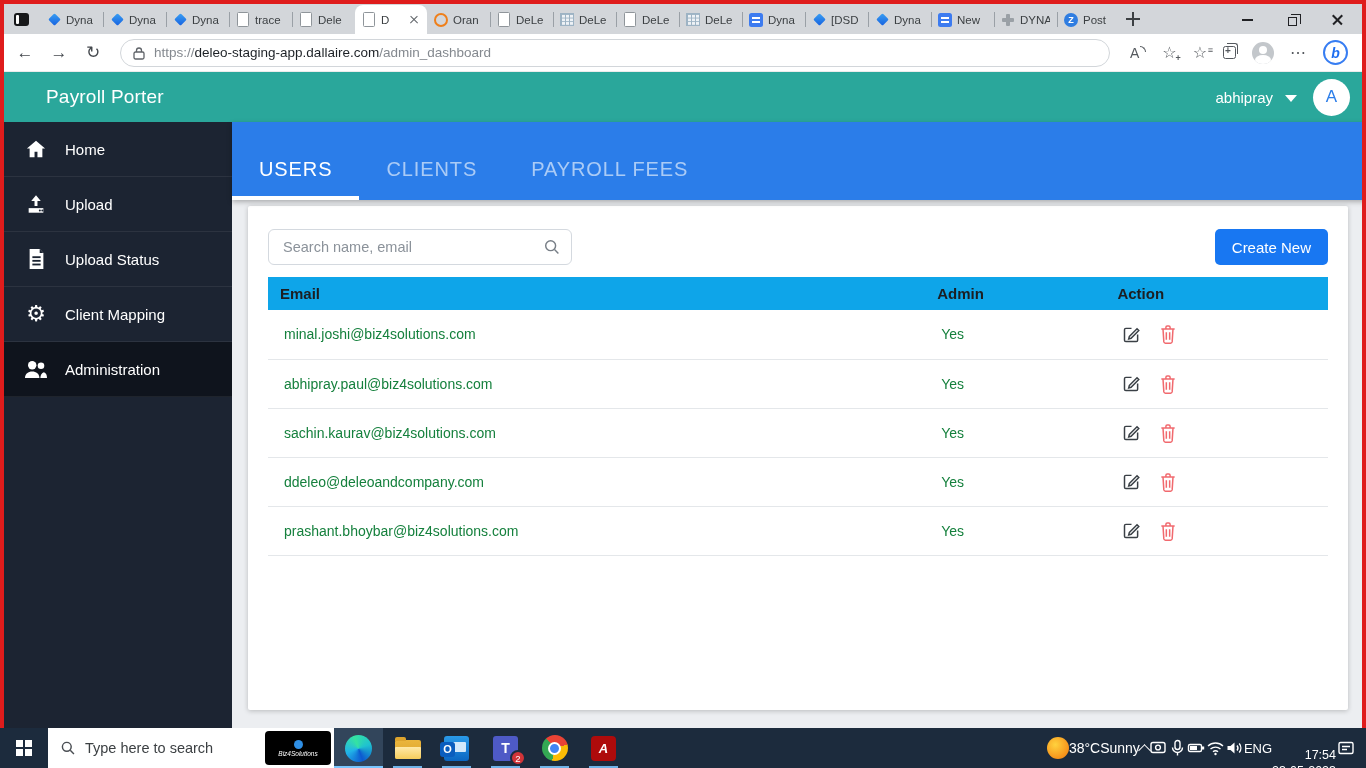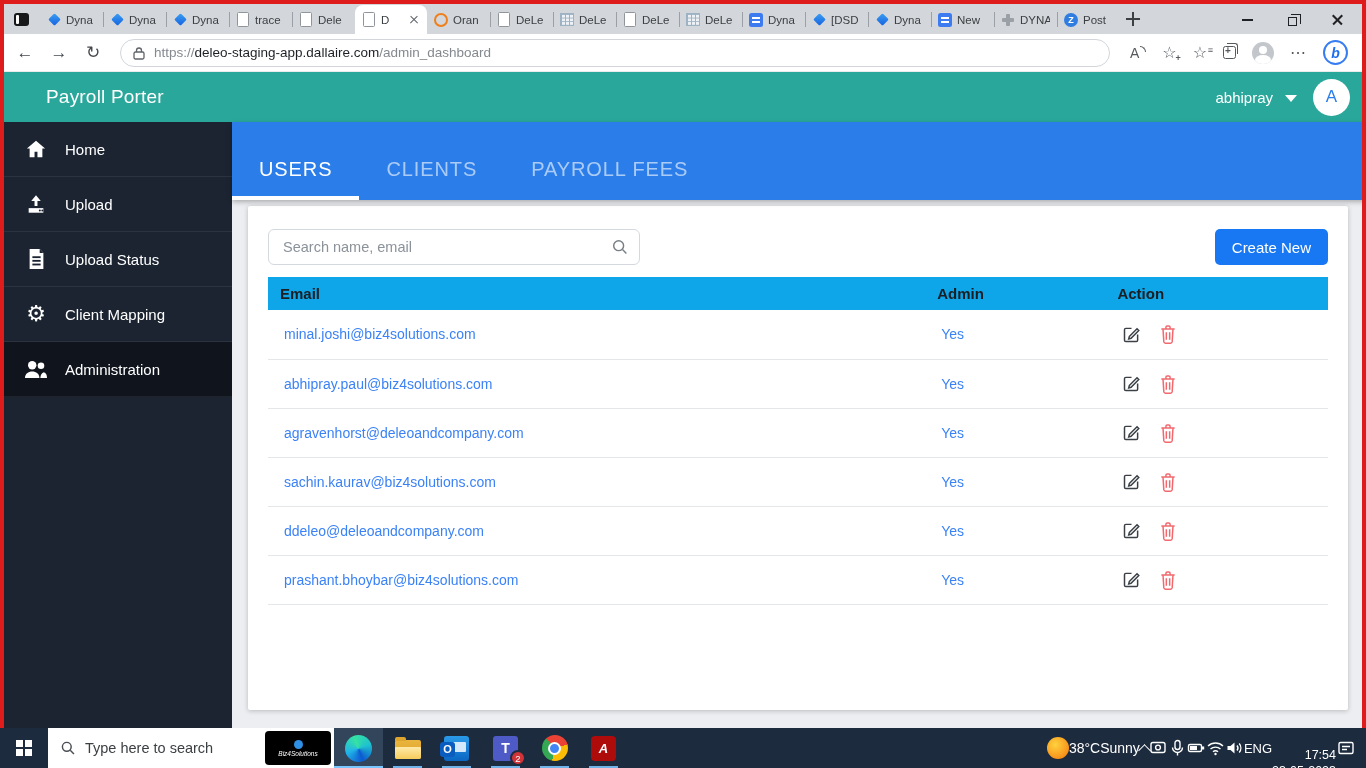--- a/index.html
+++ b/index.html
@@ -92,30 +92,30 @@
 
   .main { flex:1; display:flex; flex-direction:column; background:#eceef1; min-width:0; }
   .bluebar { height:78px; background:#2b7de9; display:flex; box-shadow:0 2px 5px rgba(0,0,0,.28); position:relative; z-index:2; }
   .btab { display:flex; align-items:center; padding:16px 27px 0; color:rgba(255,255,255,.6); font-size:20px; font-weight:500; letter-spacing:.9px; position:relative; }
   .btab.active { color:#fff; }
   .btab.active::after { content:''; position:absolute; left:0; right:0; bottom:0; height:4px; background:#fff; }
 
   .page { flex:1; padding:6px 18px 18px 16px; }
   .card { background:#fff; height:100%; box-shadow:0 1px 5px rgba(0,0,0,.22); border-radius:2px; padding:23px 20px 0; }
   .card-top { display:flex; justify-content:space-between; align-items:center; }
-  .searchwrap { position:relative; width:372px; }
+  .searchwrap { position:relative; width:304px; }
   .searchwrap input { width:100%; height:36px; border:1px solid #d4d9df; border-radius:6px; padding:0 40px 0 14px; font-size:14.5px; color:#555; font-family:inherit; outline:none; }
   .searchwrap input::placeholder { color:#8b929a; }
   .search-ico { position:absolute; right:11px; top:9px; }
   .create-btn { height:36px; background:#1877f2; border:none; border-radius:5px; color:#fff; font-size:15px; font-weight:500; padding:0 17px; font-family:inherit; }
 
   table { width:100%; border-collapse:collapse; margin-top:12px; }
   col.c1 { width:62%; } col.c2 { width:17%; } col.c3 { width:21%; }
   thead th { background:#0ea5e9; text-align:left; font-size:15px; color:#1c1e22; padding:8px 12px; font-weight:700; }
-  tbody td { border-bottom:1px solid #e4e7ea; padding:0 16px; height:49px; font-size:14px; color:#3b82f6;margin-top:12px; }
+  tbody td { border-bottom:1px solid #e4e7ea; padding:0 16px; height:49px; font-size:14px; color:#15803d;margin-top:12px; }
   .actions { display:flex; gap:16px; align-items:center; }
   .icon-btn { background:none; border:none; padding:0; display:flex; }
 
   
   .taskbar { height:40px; background:#1c2b3d; display:flex; align-items:stretch; color:#fff; }
   .start { width:48px; display:flex; align-items:center; justify-content:center; }
   .winlogo { display:grid; grid-template-columns:7px 7px; grid-template-rows:7px 7px; gap:2px; }
   .winlogo i { background:#fff; }
   .tb-search { width:286px; background:#fff; color:#3c4043; display:flex; align-items:center; padding:0 3px 0 12px; gap:9px; font-size:14.5px; }
   .tb-search .ph { flex:1; white-space:nowrap; }
@@ -405,42 +405,20 @@
                         <path d="M4 7h16"></path>
                         <path d="M9.5 7V5a1.5 1.5 0 0 1 1.5-1.5h2A1.5 1.5 0 0 1 14.5 5v2"></path>
                         <path d="M6 7l1 15.5A2 2 0 0 0 9 24h6a2 2 0 0 0 2-1.5L18 7"></path>
                         <path d="M10 11v9M14 11v9"></path>
                       </svg>
                     </button>
               </div>
                 </td>
             </tr>
             <tr>
-              <td class="emailcell">agravenhorst@deleoandcompany.com</td>
-              <td>Yes</td>
-              <td>
-                  <div class="actions">
-                <button class="icon-btn">
-                      <svg width="21" height="21" viewBox="0 0 24 24" fill="none" stroke="#3a4046" stroke-width="1.7">
-                        <path d="M12 5H5.5A1.5 1.5 0 0 0 4 6.5v12A1.5 1.5 0 0 0 5.5 20h12a1.5 1.5 0 0 0 1.5-1.5V12"></path>
-                        <path d="M9.5 14.3 18.3 5.5l2 2-8.8 8.8-2.7.7z"></path>
-                      </svg>
-                    </button>
-                <button class="icon-btn">
-                      <svg width="20" height="22" viewBox="0 0 24 26" fill="none" stroke="#f1696e" stroke-width="1.8">
-                        <path d="M4 7h16"></path>
-                        <path d="M9.5 7V5a1.5 1.5 0 0 1 1.5-1.5h2A1.5 1.5 0 0 1 14.5 5v2"></path>
-                        <path d="M6 7l1 15.5A2 2 0 0 0 9 24h6a2 2 0 0 0 2-1.5L18 7"></path>
-                        <path d="M10 11v9M14 11v9"></path>
-                      </svg>
-                    </button>
-              </div>
-                </td>
-            </tr>
-            <tr>
               <td class="emailcell">sachin.kaurav@biz4solutions.com</td>
               <td>Yes</td>
               <td>
                   <div class="actions">
                 <button class="icon-btn">
                       <svg width="21" height="21" viewBox="0 0 24 24" fill="none" stroke="#3a4046" stroke-width="1.7">
                         <path d="M12 5H5.5A1.5 1.5 0 0 0 4 6.5v12A1.5 1.5 0 0 0 5.5 20h12a1.5 1.5 0 0 0 1.5-1.5V12"></path>
                         <path d="M9.5 14.3 18.3 5.5l2 2-8.8 8.8-2.7.7z"></path>
                       </svg>
                     </button>

